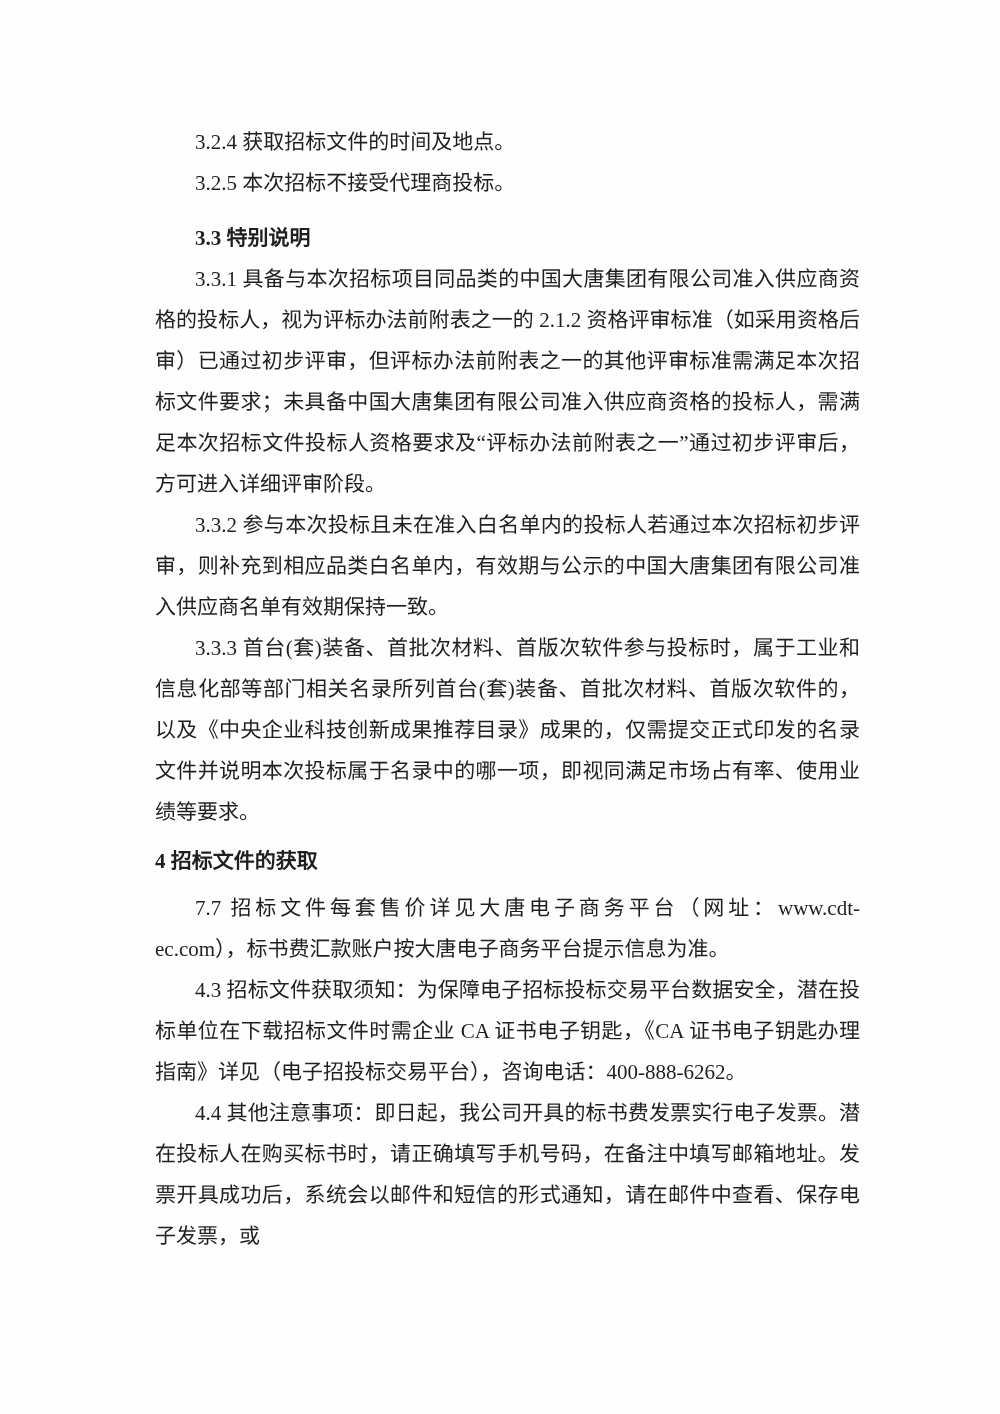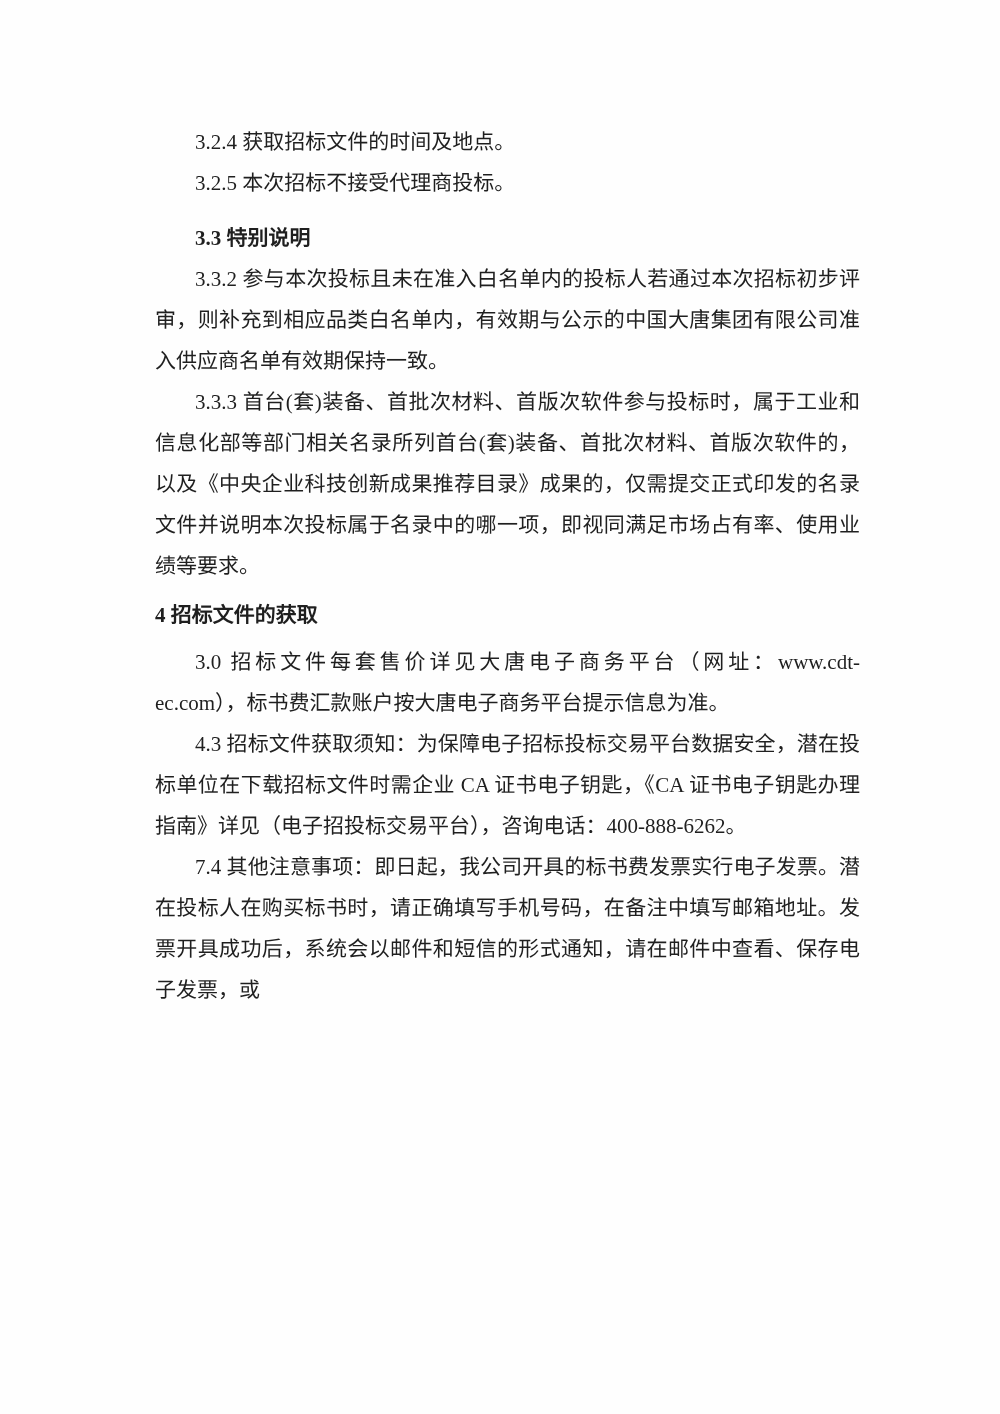--- a/index.html
+++ b/index.html
@@ -47,20 +47,21 @@
   }
 </style>
 </head>
 <body>
 
 <div class="page">
   <div class="doc-body">
     <p class="para">3.2.4 获取招标文件的时间及地点。</p>
     <p class="para">3.2.5 本次招标不接受代理商投标。</p>
     <p class="heading sp-before">3.3 特别说明</p>
+    <p class="para">3.3.1 具备与本次招标项目同品类的中国大唐集团有限公司准入供应商资格的投标人，视为评标办法前附表之一的 2.1.2 资格评审标准（如采用资格后审）已通过初步评审，但评标办法前附表之一的其他评审标准需满足本次招标文件要求；未具备中国大唐集团有限公司准入供应商资格的投标人，需满足本次招标文件投标人资格要求及“评标办法前附表之一”通过初步评审后，方可进入详细评审阶段。</p>
     <p class="para">3.3.2 参与本次投标且未在准入白名单内的投标人若通过本次招标初步评审，则补充到相应品类白名单内，有效期与公示的中国大唐集团有限公司准入供应商名单有效期保持一致。</p>
     <p class="para">3.3.3 首台(套)装备、首批次材料、首版次软件参与投标时，属于工业和信息化部等部门相关名录所列首台(套)装备、首批次材料、首版次软件的，以及《中央企业科技创新成果推荐目录》成果的，仅需提交正式印发的名录文件并说明本次投标属于名录中的哪一项，即视同满足市场占有率、使用业绩等要求。</p>
     <p class="heading top-level">4 招标文件的获取</p>
-    <p class="para">3.0 招标文件每套售价详见大唐电子商务平台（网址：www.cdt-ec.com），标书费汇款账户按大唐电子商务平台提示信息为准。</p>
+    <p class="para">7.7 招标文件每套售价详见大唐电子商务平台（网址：www.cdt-ec.com），标书费汇款账户按大唐电子商务平台提示信息为准。</p>
     <p class="para">4.3 招标文件获取须知：为保障电子招标投标交易平台数据安全，潜在投标单位在下载招标文件时需企业 CA 证书电子钥匙，《CA 证书电子钥匙办理指南》详见（电子招投标交易平台），咨询电话：400-888-6262。</p>
-    <p class="para">7.4 其他注意事项：即日起，我公司开具的标书费发票实行电子发票。潜在投标人在购买标书时，请正确填写手机号码，在备注中填写邮箱地址。发票开具成功后，系统会以邮件和短信的形式通知，请在邮件中查看、保存电子发票，或</p>
+    <p class="para">4.4 其他注意事项：即日起，我公司开具的标书费发票实行电子发票。潜在投标人在购买标书时，请正确填写手机号码，在备注中填写邮箱地址。发票开具成功后，系统会以邮件和短信的形式通知，请在邮件中查看、保存电子发票，或</p>
   </div>
 </div>
 
 </body></html>

